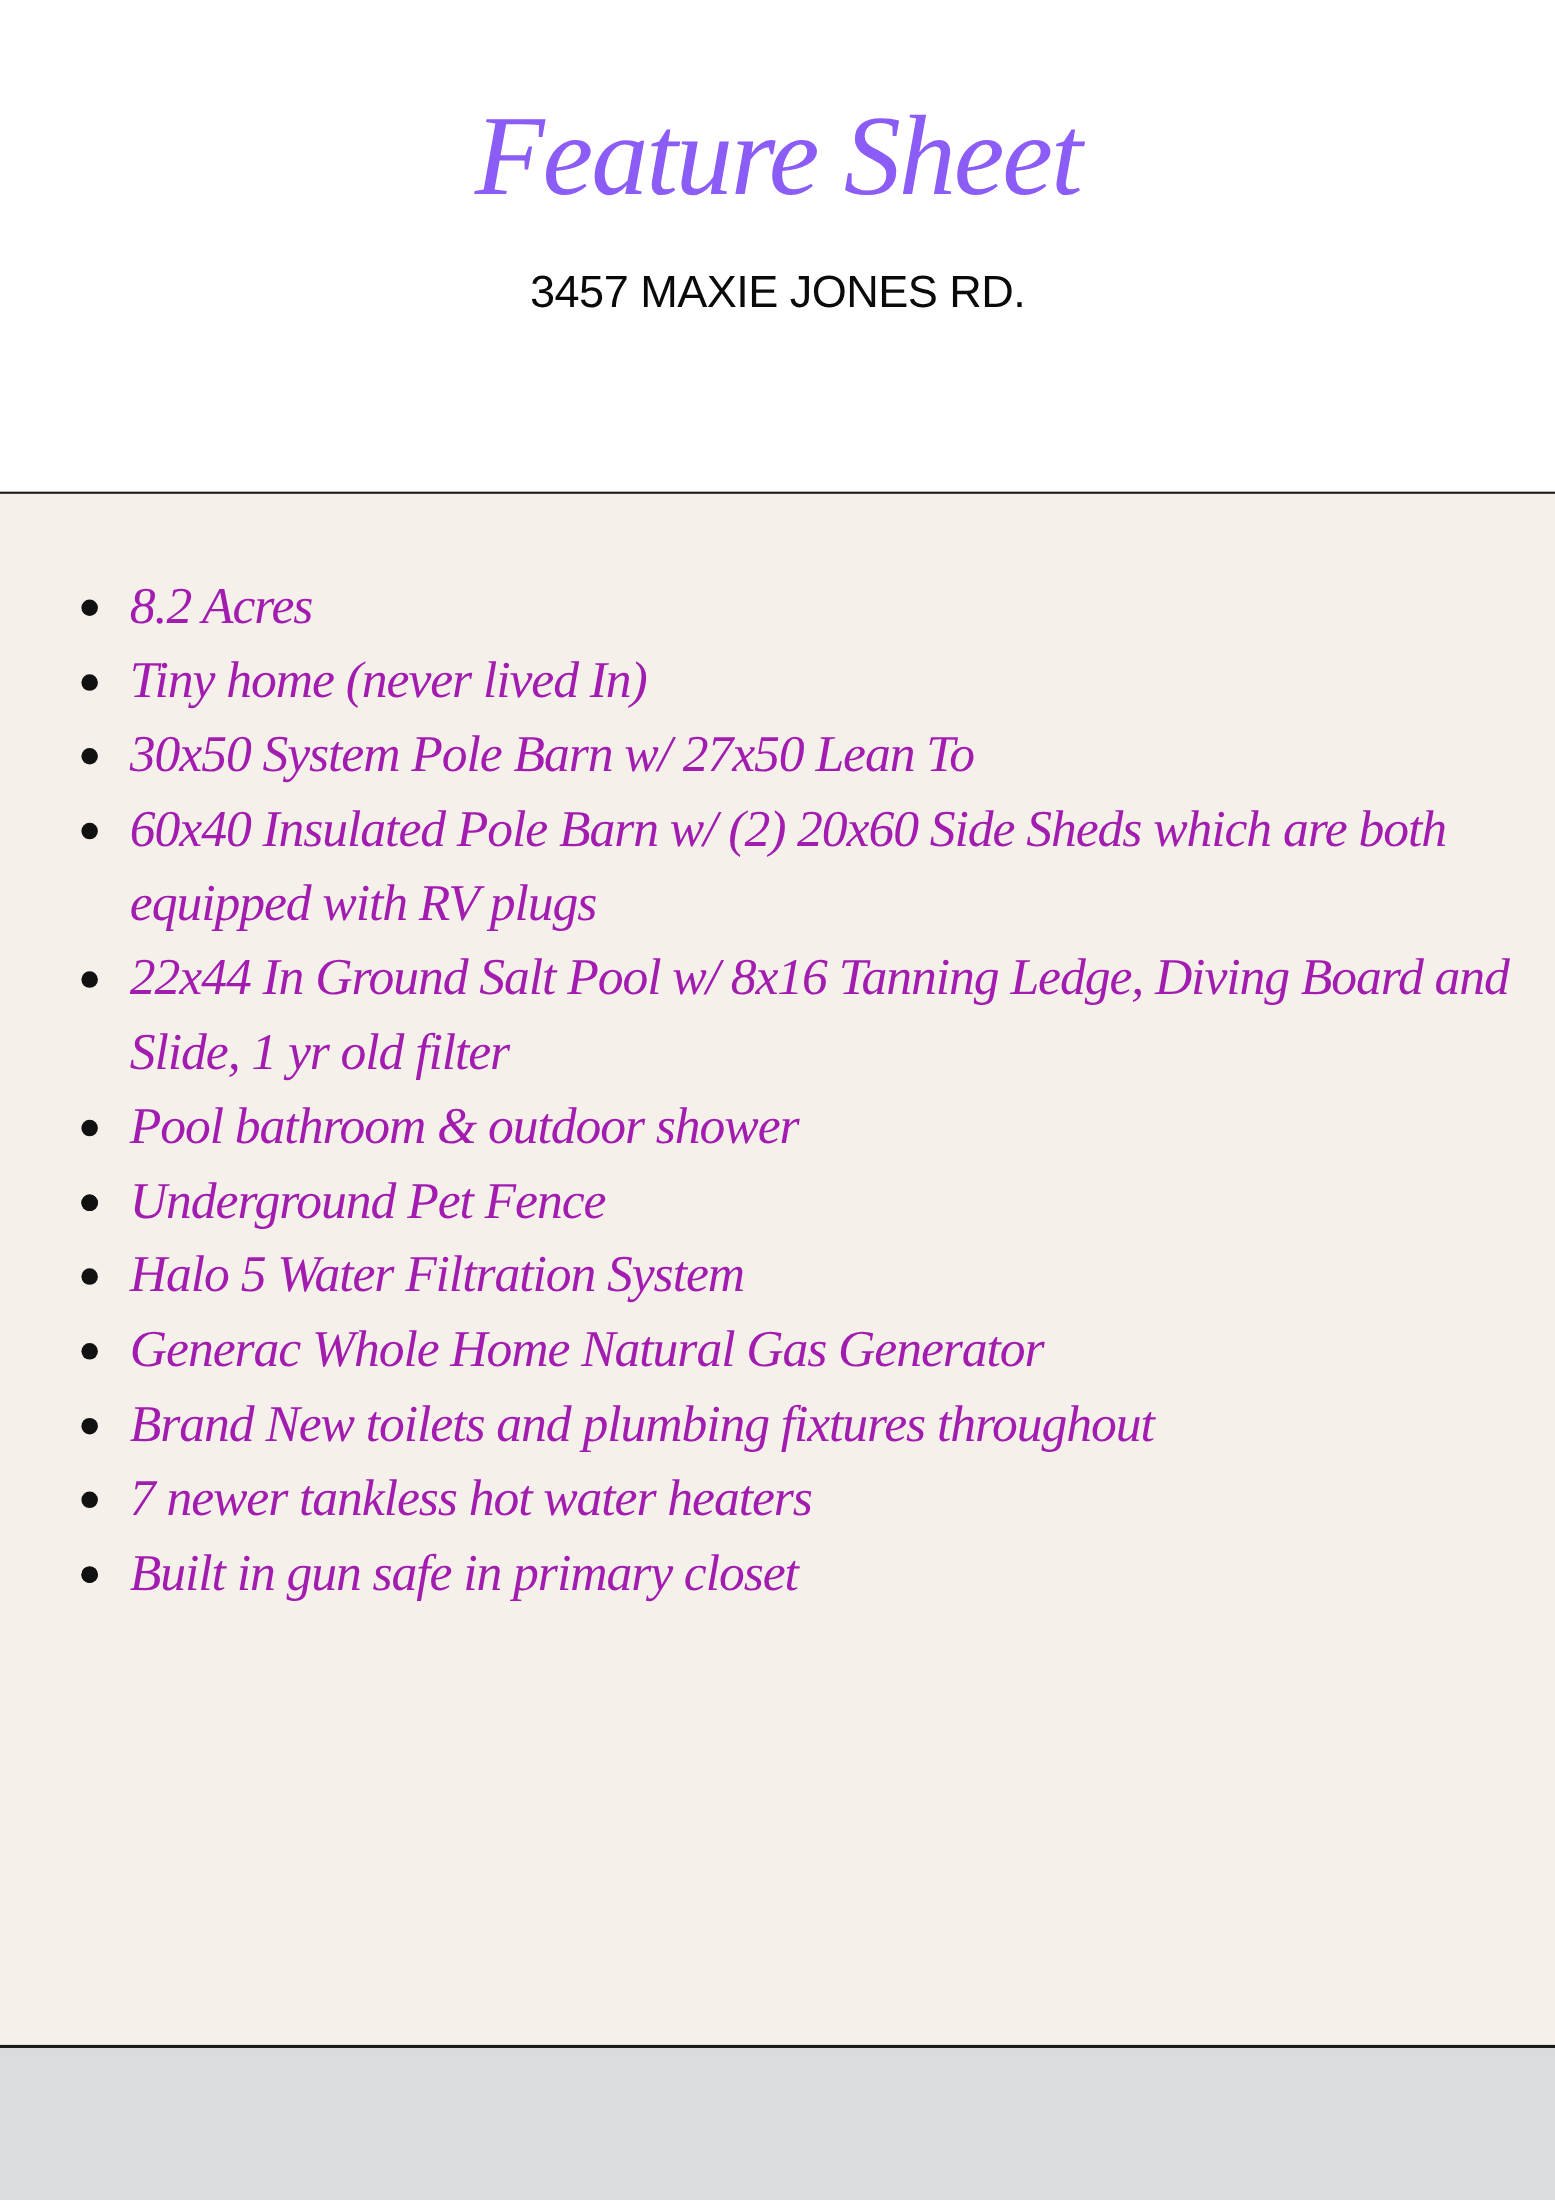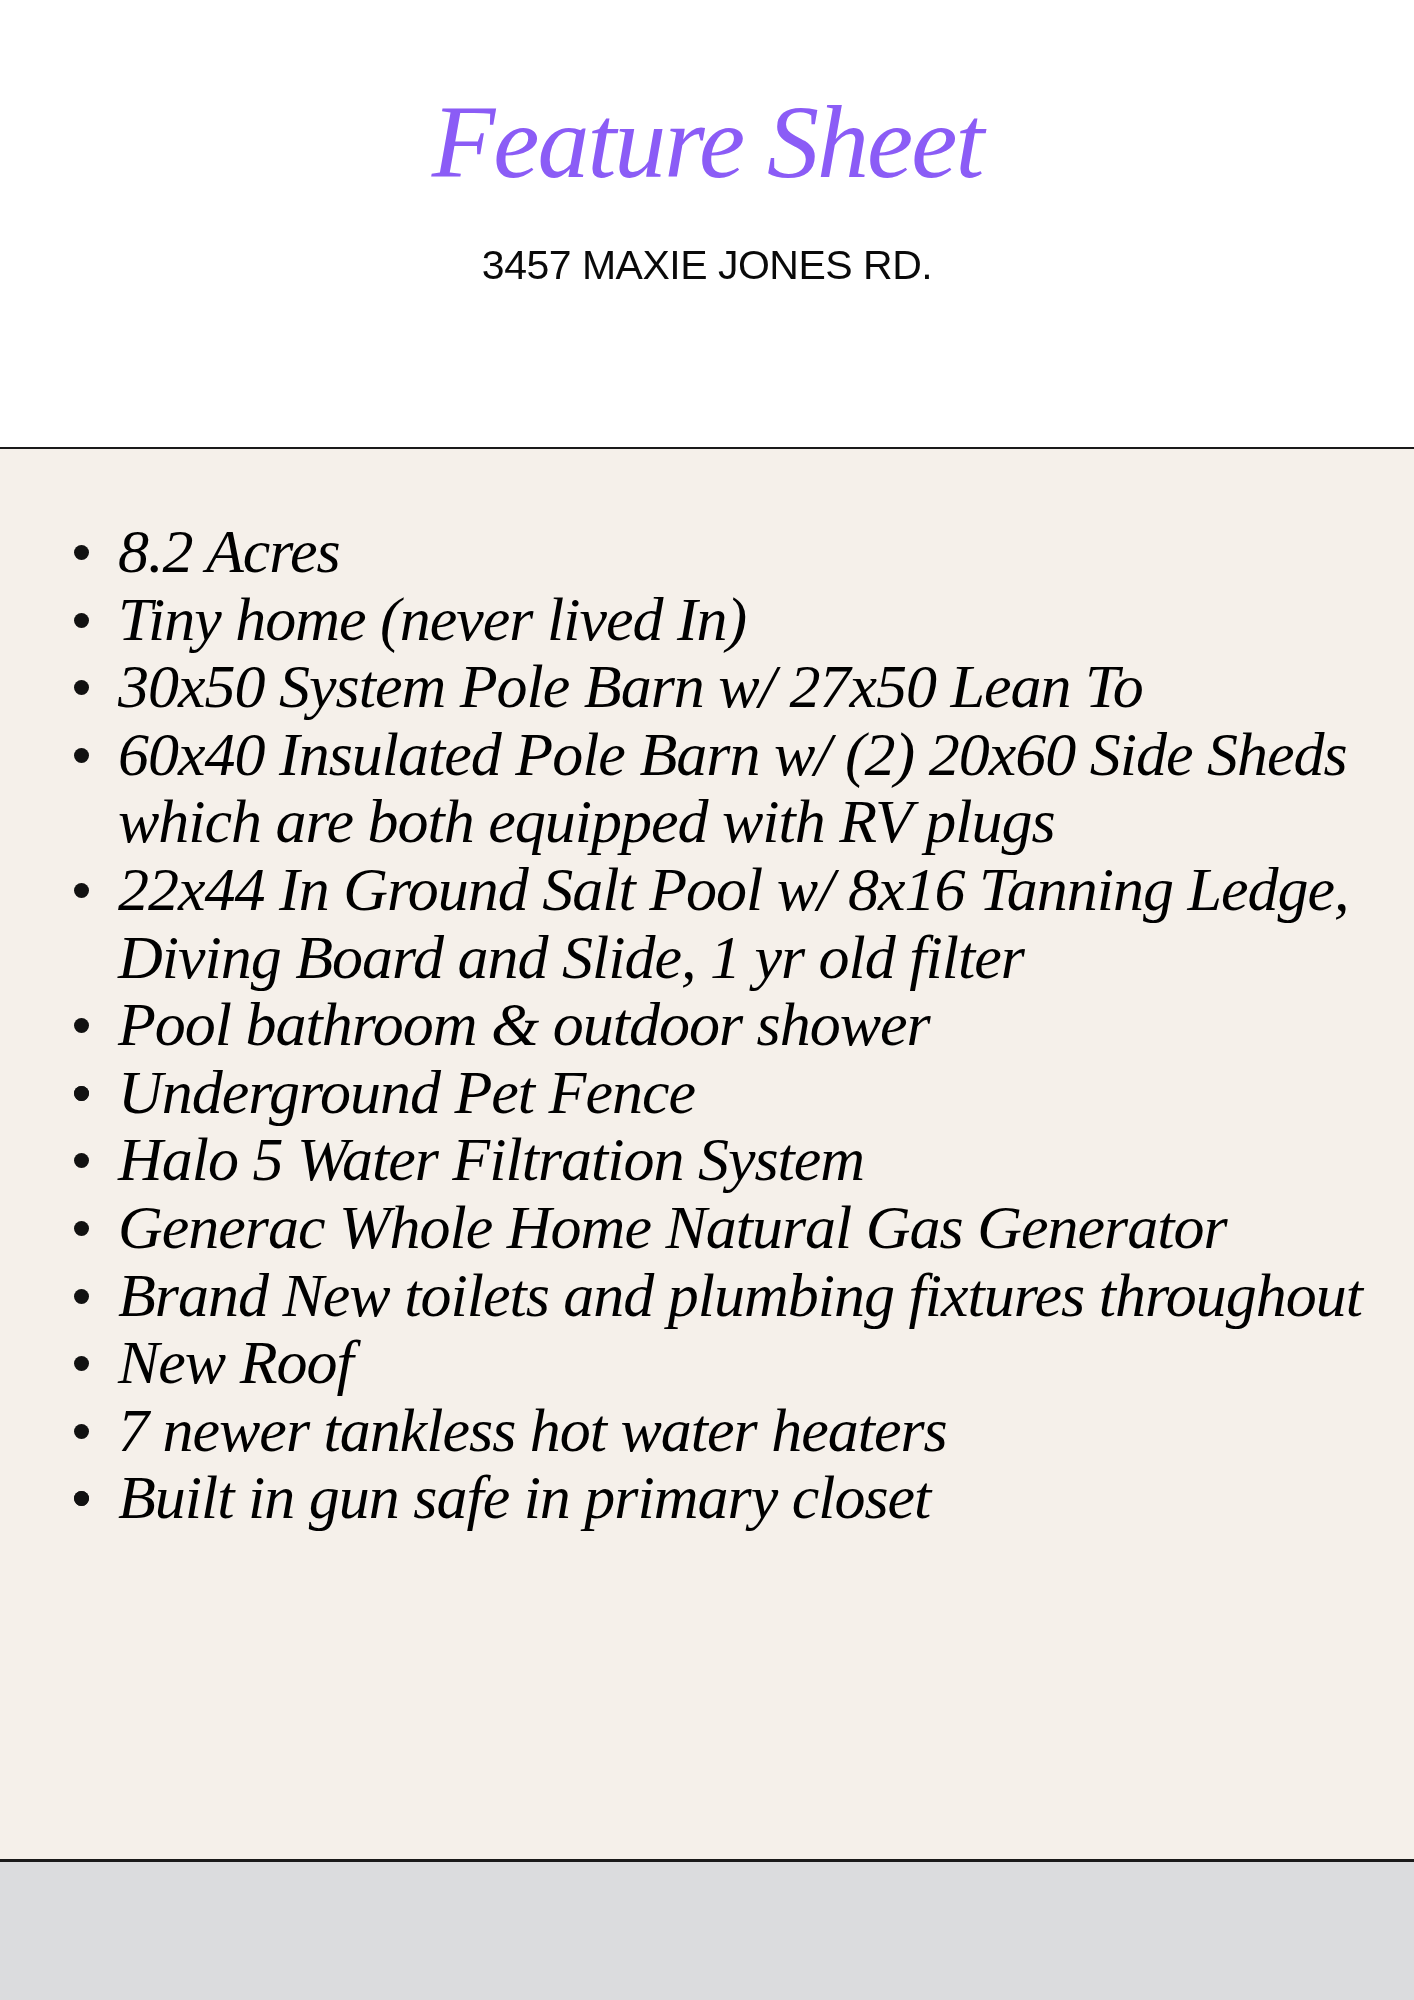--- a/index.html
+++ b/index.html
@@ -45,24 +45,24 @@
     .feature-list {
       position: absolute; left: 0; top: 518px; width: 1414px;
       margin: 0; padding: 0; list-style: none;
     }
     .feature-item {
       position: relative;
       padding-left: 118px;
       padding-right: 20px;
       font-family: "Liberation Serif", serif;
       font-style: italic;
-      font-size: 62px;
+      font-size: 47px;
       line-height: 67.6px;
       letter-spacing: -1px;
-      color: #000000;
+      color: #a21caf;
     }
     .bullet {
       position: absolute; left: 74px; top: 27px;
       width: 15px; height: 15px; border-radius: 50%;
       background: #111111;
     }
     .divider-bottom {
       position: absolute; left: 0; top: 1859px; width: 1414px; height: 3px;
       background: #1a1a1a;
     }
@@ -88,20 +88,19 @@
   <li class="feature-item"><span class="bullet"></span><span>Tiny home  (never lived In)</span></li>
   <li class="feature-item"><span class="bullet"></span><span>30x50 System Pole Barn w/ 27x50 Lean To</span></li>
   <li class="feature-item"><span class="bullet"></span><span>60x40 Insulated Pole Barn w/  (2) 20x60 Side Sheds which are both equipped with RV plugs</span></li>
   <li class="feature-item"><span class="bullet"></span><span>22x44 In Ground Salt Pool w/ 8x16 Tanning Ledge, Diving Board and Slide, 1 yr old filter</span></li>
   <li class="feature-item"><span class="bullet"></span><span>Pool bathroom &amp; outdoor shower</span></li>
   <li class="feature-item"><span class="bullet"></span></li>
   <li class="feature-item"><span class="bullet"></span><span>Underground Pet Fence</span></li>
   <li class="feature-item"><span class="bullet"></span><span>Halo 5 Water Filtration System</span></li>
   <li class="feature-item"><span class="bullet"></span><span>Generac Whole Home Natural Gas Generator</span></li>
   <li class="feature-item"><span class="bullet"></span><span>Brand New toilets and plumbing fixtures throughout</span></li>
-  <li class="feature-item"><span class="bullet"></span><span>New Roof</span></li>
   <li class="feature-item"><span class="bullet"></span><span>7 newer tankless hot water heaters</span></li>
   <li class="feature-item"><span class="bullet"></span></li>
   <li class="feature-item"><span class="bullet"></span><span>Built in gun safe in primary closet</span></li>
 </ul>
 
 <div class="divider-bottom"></div>
 <div class="footer"></div>
 
 </body></html>

